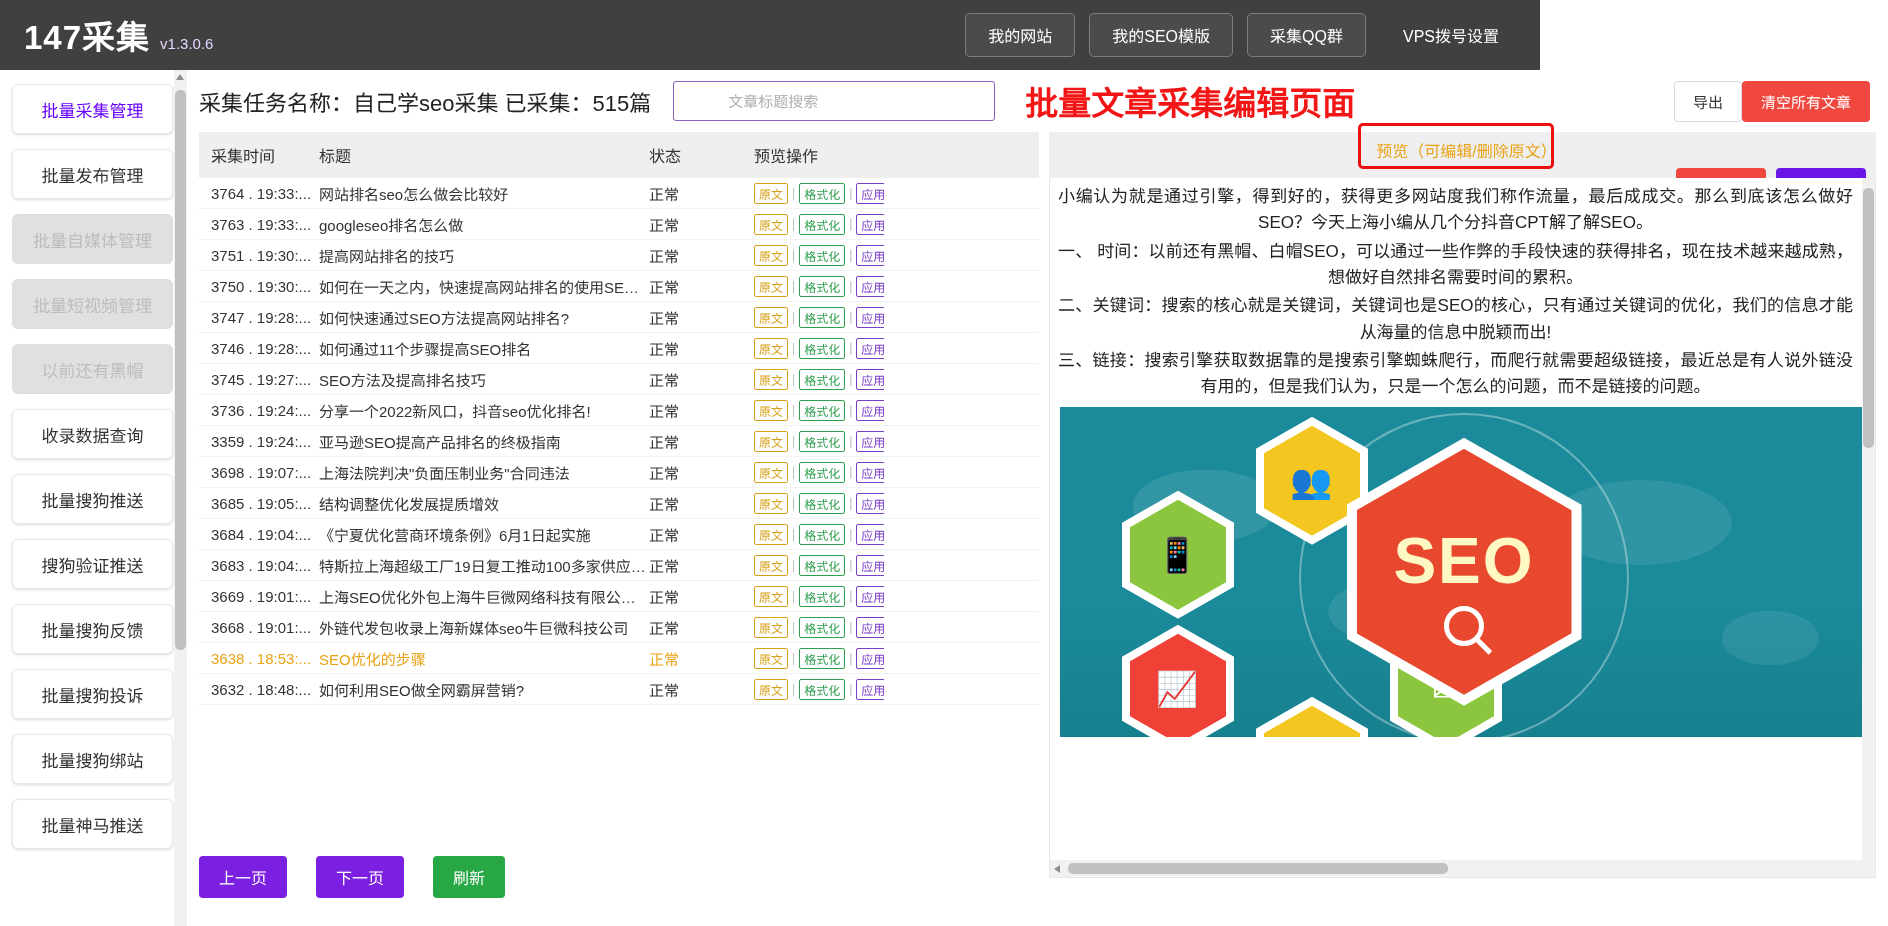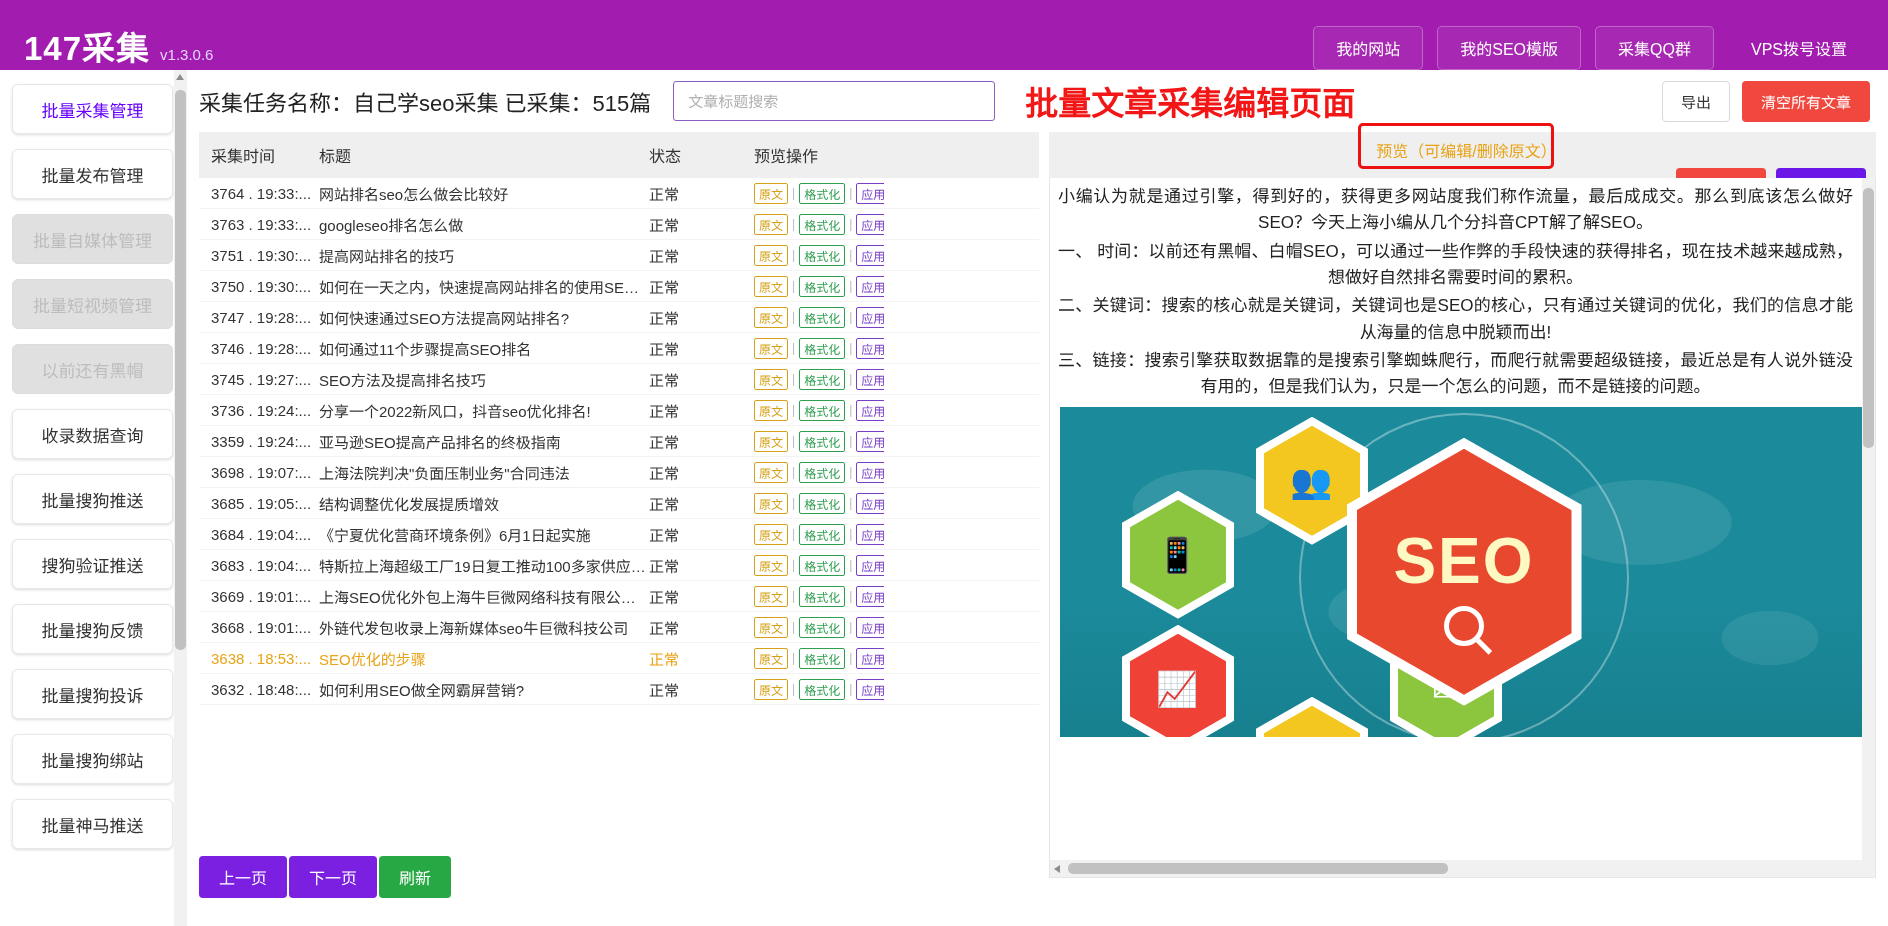--- a/index.html
+++ b/index.html
@@ -8,23 +8,23 @@
     margin: 0; padding: 0;
     width: 1888px; height: 926px;
     overflow: hidden;
     background: #ffffff;
     font-family: "Liberation Sans", "DejaVu Sans", sans-serif;
   }
 
   
   .topbar {
     position: absolute; left: 0; top: 0;
-    width: 1888px; height: 70px;
-    background: #a21caf;
-    display: flex; align-items: flex-end;
+    width: 1540px; height: 70px;
+    background: #404040;
+    display: flex; align-items: center;
   }
   .logo-wrap {
     display: flex; align-items: baseline;
     margin-left: 24px;
   }
   .logo {
     color: #ffffff; font-size: 33px; font-weight: 700;
     letter-spacing: 1px;
   }
   .logo-version {
@@ -113,29 +113,29 @@
     width: 322px; height: 40px;
     border: 1px solid #8b5fbf;
     border-radius: 3px;
     background: #ffffff;
     display: flex; align-items: center;
     padding: 0 12px;
   }
   .search-box input {
     border: none; outline: none; width: 100%;
     font-size: 15px; color: #333;
-    font-family: inherit; background: transparent;
+    font-family: inherit; background: transparent; margin-left: 40px;
   }
   .search-box input::placeholder { color: #b0b0b0; }
   .annot-title {
     margin-left: 30px;
     color: #f21616; font-size: 33px; font-weight: 700;
     white-space: nowrap;
   }
-  .head-btns { margin-left: auto; display: flex; align-items: center; gap: 12px; }
+  .head-btns { margin-left: auto; display: flex; align-items: center; }
   .btn {
     border-radius: 4px; font-size: 15px;
     padding: 9px 18px; cursor: pointer;
     white-space: nowrap; border: 1px solid transparent;
   }
   .btn-export { background: #ffffff; color: #333; border: 1px solid #d9d9d9; }
   .btn-danger { background: #f0483e; color: #ffffff; }
   .btn-purple { background: #6b17e8; color: #ffffff; }
 
   
@@ -311,21 +311,21 @@
     width: 13px; background: #f1f1f1;
   }
   .pv-vscroll .v-thumb {
     position: absolute; left: 1px; top: 10px; width: 11px; height: 260px;
     background: #c1c1c1; border-radius: 5px;
   }
 
   
   .footer {
     position: absolute; left: 12px; bottom: 28px;
-    display: flex; align-items: center; gap: 2px;
+    display: flex; align-items: center; gap: 29px;
   }
   .pg-btn {
     font-size: 16px; color: #ffffff; border: none; border-radius: 4px;
     padding: 9px 20px; cursor: pointer;
   }
   .pg-prev, .pg-next { background: #7b1fe0; }
   .pg-refresh { background: #28a745; }
 </style>
 </head>
 <body>

